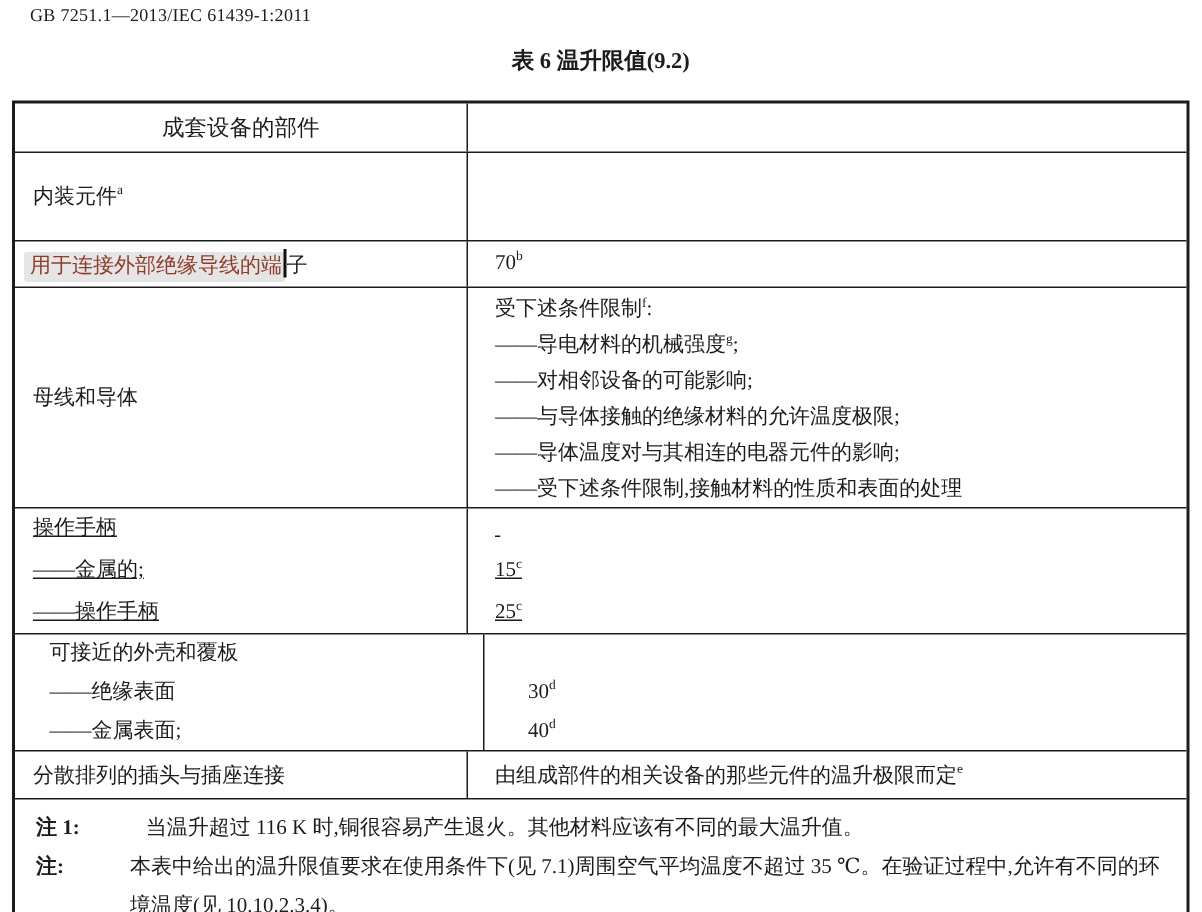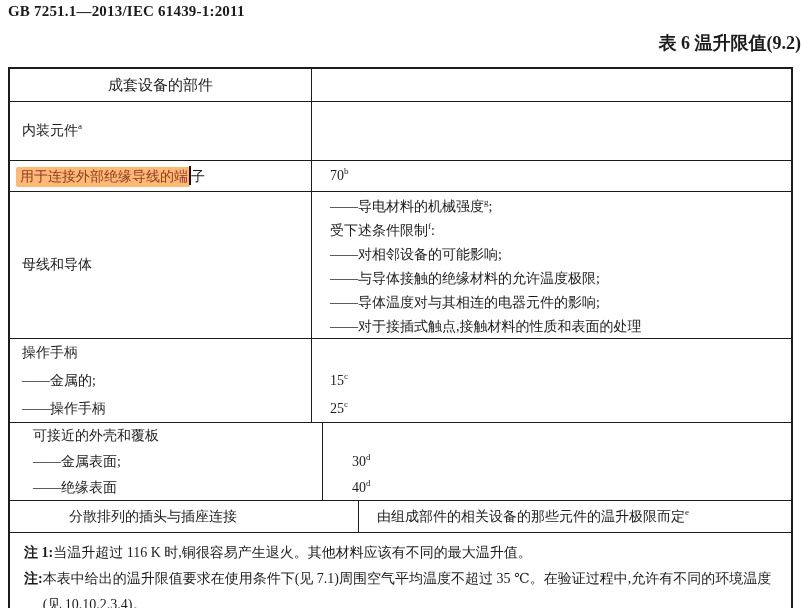--- a/index.html
+++ b/index.html
@@ -4,57 +4,57 @@
 <style>
   * { margin:0; padding:0; box-sizing:border-box; }
   html,body { width:801px; height:608px; background:#ffffff; overflow:hidden; }
   body {
     font-family:"Liberation Serif","DejaVu Serif",serif;
     color:#1c1c1c;
     position:relative;
     font-size:14px;
   }
   .doc-code {
-    position:absolute; left:8px; top:3px;
-    font-weight:bold; font-size:15px; letter-spacing:0.2px;
+    position:absolute; left:20px; top:3px;
+    font-weight:normal; font-size:12px; letter-spacing:0.2px;
   }
   .table-title {
     position:absolute; left:0; top:31px; width:100%;
-    text-align:right; font-weight:bold; font-size:18px;
+    text-align:center; font-weight:bold; font-size:15px;
   }
   .tbl {
     position:absolute; left:8px; top:67px; width:785px;
     border:2px solid #1c1c1c;
     background:#fff;
   }
   .row { display:flex; border-top:1px solid #1c1c1c; }
   .row.first { border-top:none; }
   .c1 { width:302px; border-right:1px solid #1c1c1c; padding:0 8px 0 12px; }
   .c2 { flex:1; padding:0 10px 0 18px; }
   .vcenter { display:flex; align-items:center; }
   .hcenter { justify-content:center; padding:12px; }
   .hdr { height:32px; }
   .hdr .c1, .hdr .c2 { font-size:15px; }
   .r1 { height:59px; }
   .r1 .c2 { padding-top:4px; line-height:26px; }
   .r2 { height:31px; }
   .r3 { height:147px; }
   .r3 .c2 { padding-top:3px; line-height:24px; }
-  .r4 { height:84px; }
+  .r4 { height:84px;text-decoration:underline; }
   .r4 .c1, .r4 .c2 { line-height:28px; }
   .r5 { height:78px; }
   .r5 .c1, .r5 .c2 { line-height:26px;margin-left:11px; }
-  .r6 { height:32px;padding-left:47px; }
+  .r6 { height:32px; }
   .notes { border-top:1px solid #1c1c1c; padding:7px 14px 6px 14px; line-height:26px; }
-  .note { display:flex; align-items:flex-start; }
+  .note { display:flex; align-items:flex-start;gap:44px; }
   .note-label { font-weight:bold; white-space:nowrap; }
   .note-text { flex:1; }
   sup { font-size:9px; line-height:0; vertical-align:super; font-family:"Liberation Serif",serif; }
   .hl {
-    background:#fdba74;
+    background:#e5e5e5;
     color:#8f3b2a;
     padding:2px 2px 3px 4px;
     margin-left:-6px;
     border-radius:2px;
   }
   .caret {
     display:inline-block;
     width:2px; height:19px;
     background:#111;
     vertical-align:-4px;
@@ -86,47 +86,47 @@
     <div class="c2 vcenter">
       <span><span>70</span><sup>b</sup></span>
     </div>
   </div>
 
   <div class="row r3">
     <div class="c1 vcenter">
       <span>母线和导体</span>
     </div>
     <div class="c2">
+      <div><span>受下述条件限制</span><sup>f</sup><span>:</span></div>
       <div><span>——导电材料的机械强度</span><sup>g</sup><span>;</span></div>
-      <div><span>受下述条件限制</span><sup>f</sup><span>:</span></div>
       <div>——对相邻设备的可能影响;</div>
       <div>——与导体接触的绝缘材料的允许温度极限;</div>
       <div>——导体温度对与其相连的电器元件的影响;</div>
-      <div>——对于接插式触点,接触材料的性质和表面的处理</div>
+      <div>——受下述条件限制,接触材料的性质和表面的处理</div>
     </div>
   </div>
 
   <div class="row r4">
     <div class="c1">
       <div>操作手柄</div>
       <div>——金属的;</div>
       <div>——操作手柄</div>
     </div>
     <div class="c2">
       <div>&nbsp;</div>
       <div><span>15</span><sup>c</sup></div>
       <div><span>25</span><sup>c</sup></div>
     </div>
   </div>
 
   <div class="row r5">
     <div class="c1">
       <div>可接近的外壳和覆板</div>
+      <div>——绝缘表面</div>
       <div>——金属表面;</div>
-      <div>——绝缘表面</div>
     </div>
     <div class="c2">
       <div>&nbsp;</div>
       <div><span>30</span><sup>d</sup></div>
       <div><span>40</span><sup>d</sup></div>
     </div>
   </div>
 
   <div class="row r6">
     <div class="c1 vcenter">

